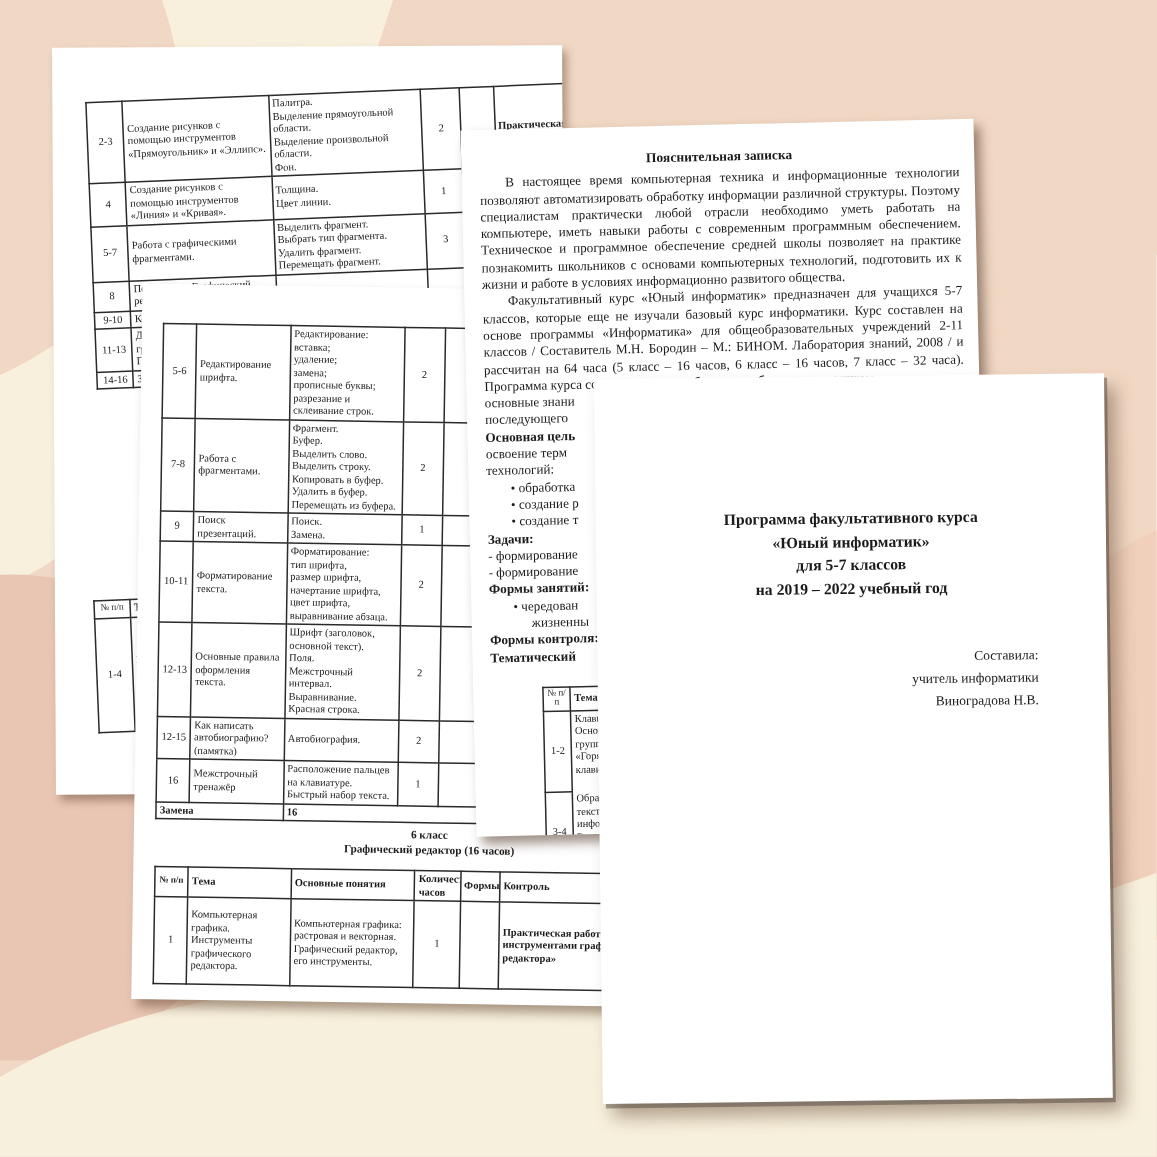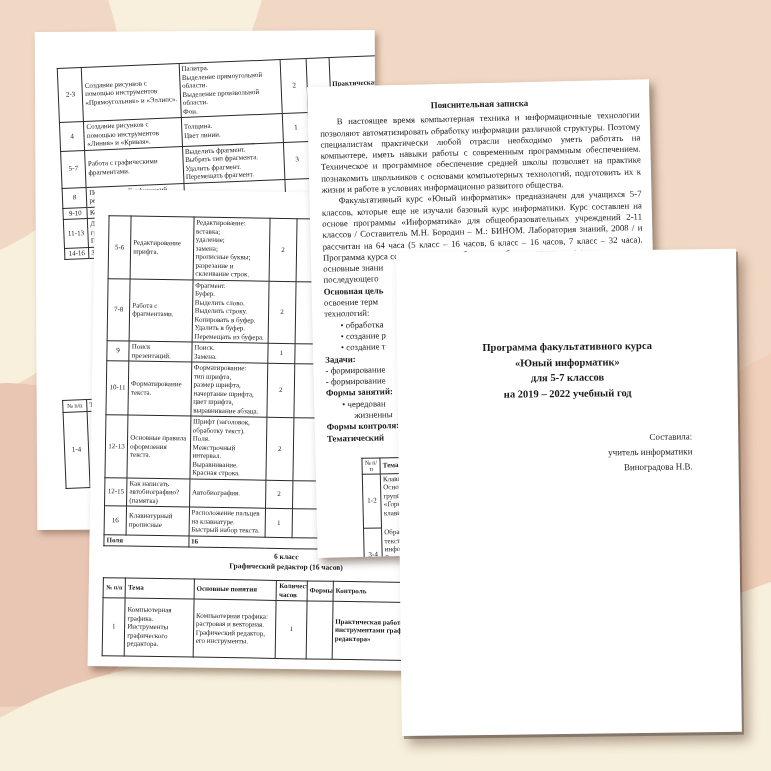--- a/index.html
+++ b/index.html
@@ -231,52 +231,52 @@
 цвет шрифта,
 выравнивание абзаца.</td>
             <td class="ctr">2</td>
             <td></td>
             <td></td>
           </tr>
 
           <tr>
             <td class="ctr">12-13</td>
             <td>Основные правила оформления текста.</td>
-            <td class="pre">Шрифт (заголовок, обработку текст).
+            <td class="pre">Шрифт (заголовок, основной текст).
 Поля.
 Межстрочный интервал.
 Выравнивание.
 Красная строка.</td>
             <td class="ctr">2</td>
             <td></td>
             <td></td>
           </tr>
 
           <tr>
             <td class="ctr">12-15</td>
             <td>Как написать автобиографию? (памятка)</td>
             <td class="pre">Автобиография.</td>
             <td class="ctr">2</td>
             <td></td>
             <td></td>
           </tr>
 
           <tr>
             <td class="ctr">16</td>
-            <td>Клавиатурный прописные</td>
+            <td>Межстрочный тренажёр</td>
             <td class="pre">Расположение пальцев на клавиатуре.
 Быстрый набор текста.</td>
             <td class="ctr">1</td>
             <td></td>
             <td></td>
           </tr>
         </tbody>
       <tbody>
           <tr>
-        <td colspan="2" class="b">Поля</td>
+        <td colspan="2" class="b">Замена</td>
         <td colspan="4" class="b">16</td>
       </tr>
     </tbody>
       </table>
     <div class="b-sec">6 класс</div>
     <div class="b-sec" style="margin-top:0">Графический редактор (16 часов)</div>
     <table id="tblB2">
       <colgroup>
           <col style="width:22px">
           <col style="width:68px">

